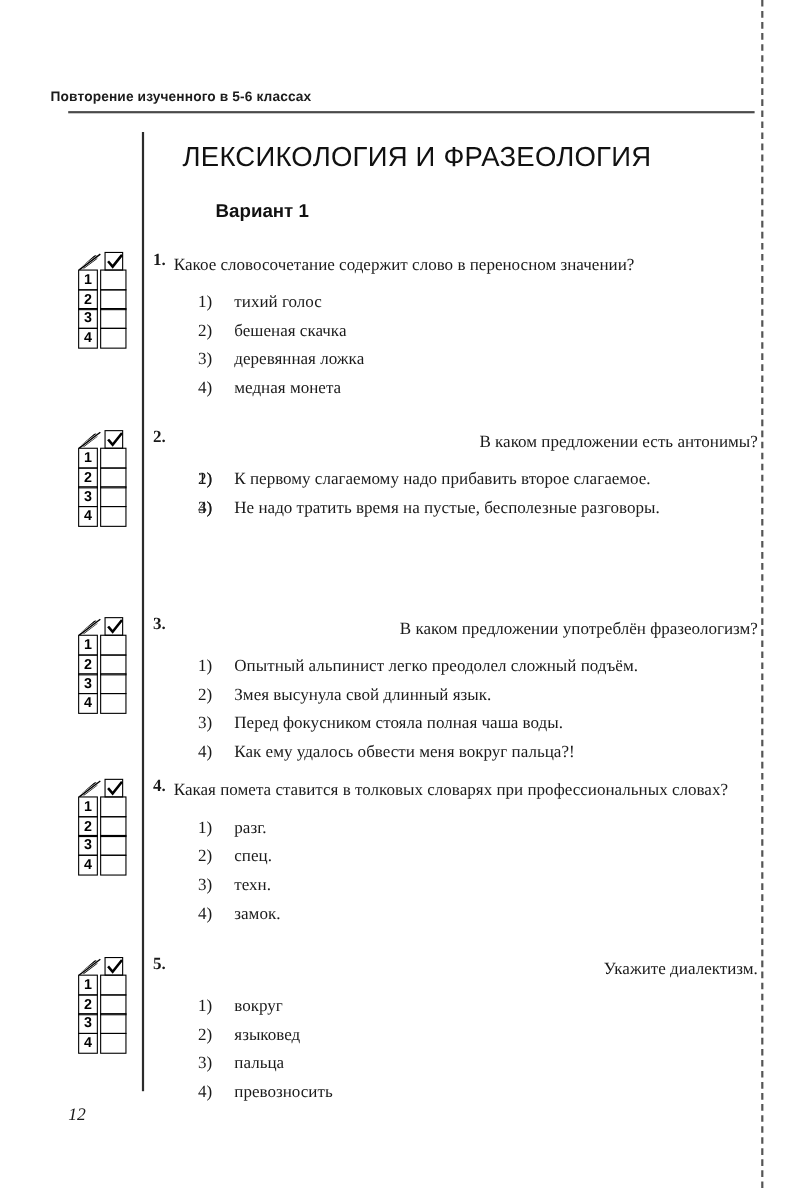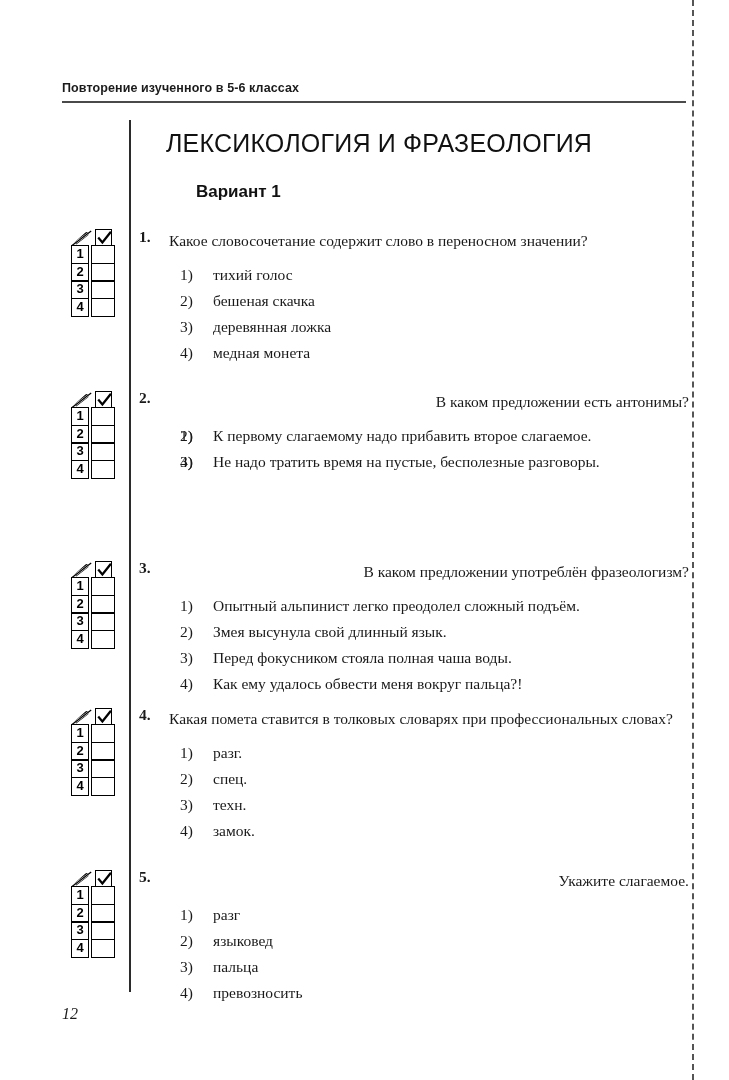--- a/index.html
+++ b/index.html
@@ -13,21 +13,21 @@
     height: 1080px;
     background: #ffffff;
     overflow: hidden;
     font-family: "Liberation Serif", "DejaVu Serif", serif;
     color: #1a1a1a;
   }
 
   
   .running-head {
     position: absolute;
-    left: 62px;
+    left: 46px;
     top: 81px;
     font-family: "Liberation Sans", "DejaVu Sans", sans-serif;
     font-weight: bold;
     font-size: 12.5px;
     letter-spacing: 0.1px;
     color: #1b1b1b;
     white-space: nowrap;
   }
   .header-rule {
     position: absolute;
@@ -93,21 +93,21 @@
   }
   .q-num {
     position: absolute;
     left: 0;
     top: 0;
     width: 30px;
     font-weight: bold;
     font-size: 15.5px;
   }
   .q-text {
-    margin-left: 30px;
+    margin-left: 19px;
     font-size: 15.5px;
     line-height: 25px;
     text-align: justify;
     text-justify: inter-word;
   }
   .q-text.nojust { text-align: right; }
 
   .options {
     margin: 9px 0 0 41px;
     padding: 0;
@@ -387,24 +387,24 @@
         <ul class="options">
           <li><span class="opt-marker">1)</span><span>разг.</span></li>
           <li><span class="opt-marker">2)</span><span>спец.</span></li>
           <li><span class="opt-marker">3)</span><span>техн.</span></li>
           <li><span class="opt-marker">4)</span><span>замок.</span></li>
         </ul>
       </div>
       <div class="question" style="top: 868px;">
         <div class="q-head">
           <div class="q-num">5.</div>
-          <div class="q-text nojust">Укажите слагаемое.</div>
+          <div class="q-text nojust">Укажите диалектизм.</div>
         </div>
         <ul class="options">
-          <li><span class="opt-marker">1)</span><span>разг</span></li>
+          <li><span class="opt-marker">1)</span><span>вокруг</span></li>
           <li><span class="opt-marker">2)</span><span>языковед</span></li>
           <li><span class="opt-marker">3)</span><span>пальца</span></li>
           <li><span class="opt-marker">4)</span><span>превозносить</span></li>
         </ul>
       </div>
     </div>
 
   <div class="folio">12</div>
 </div>
 

